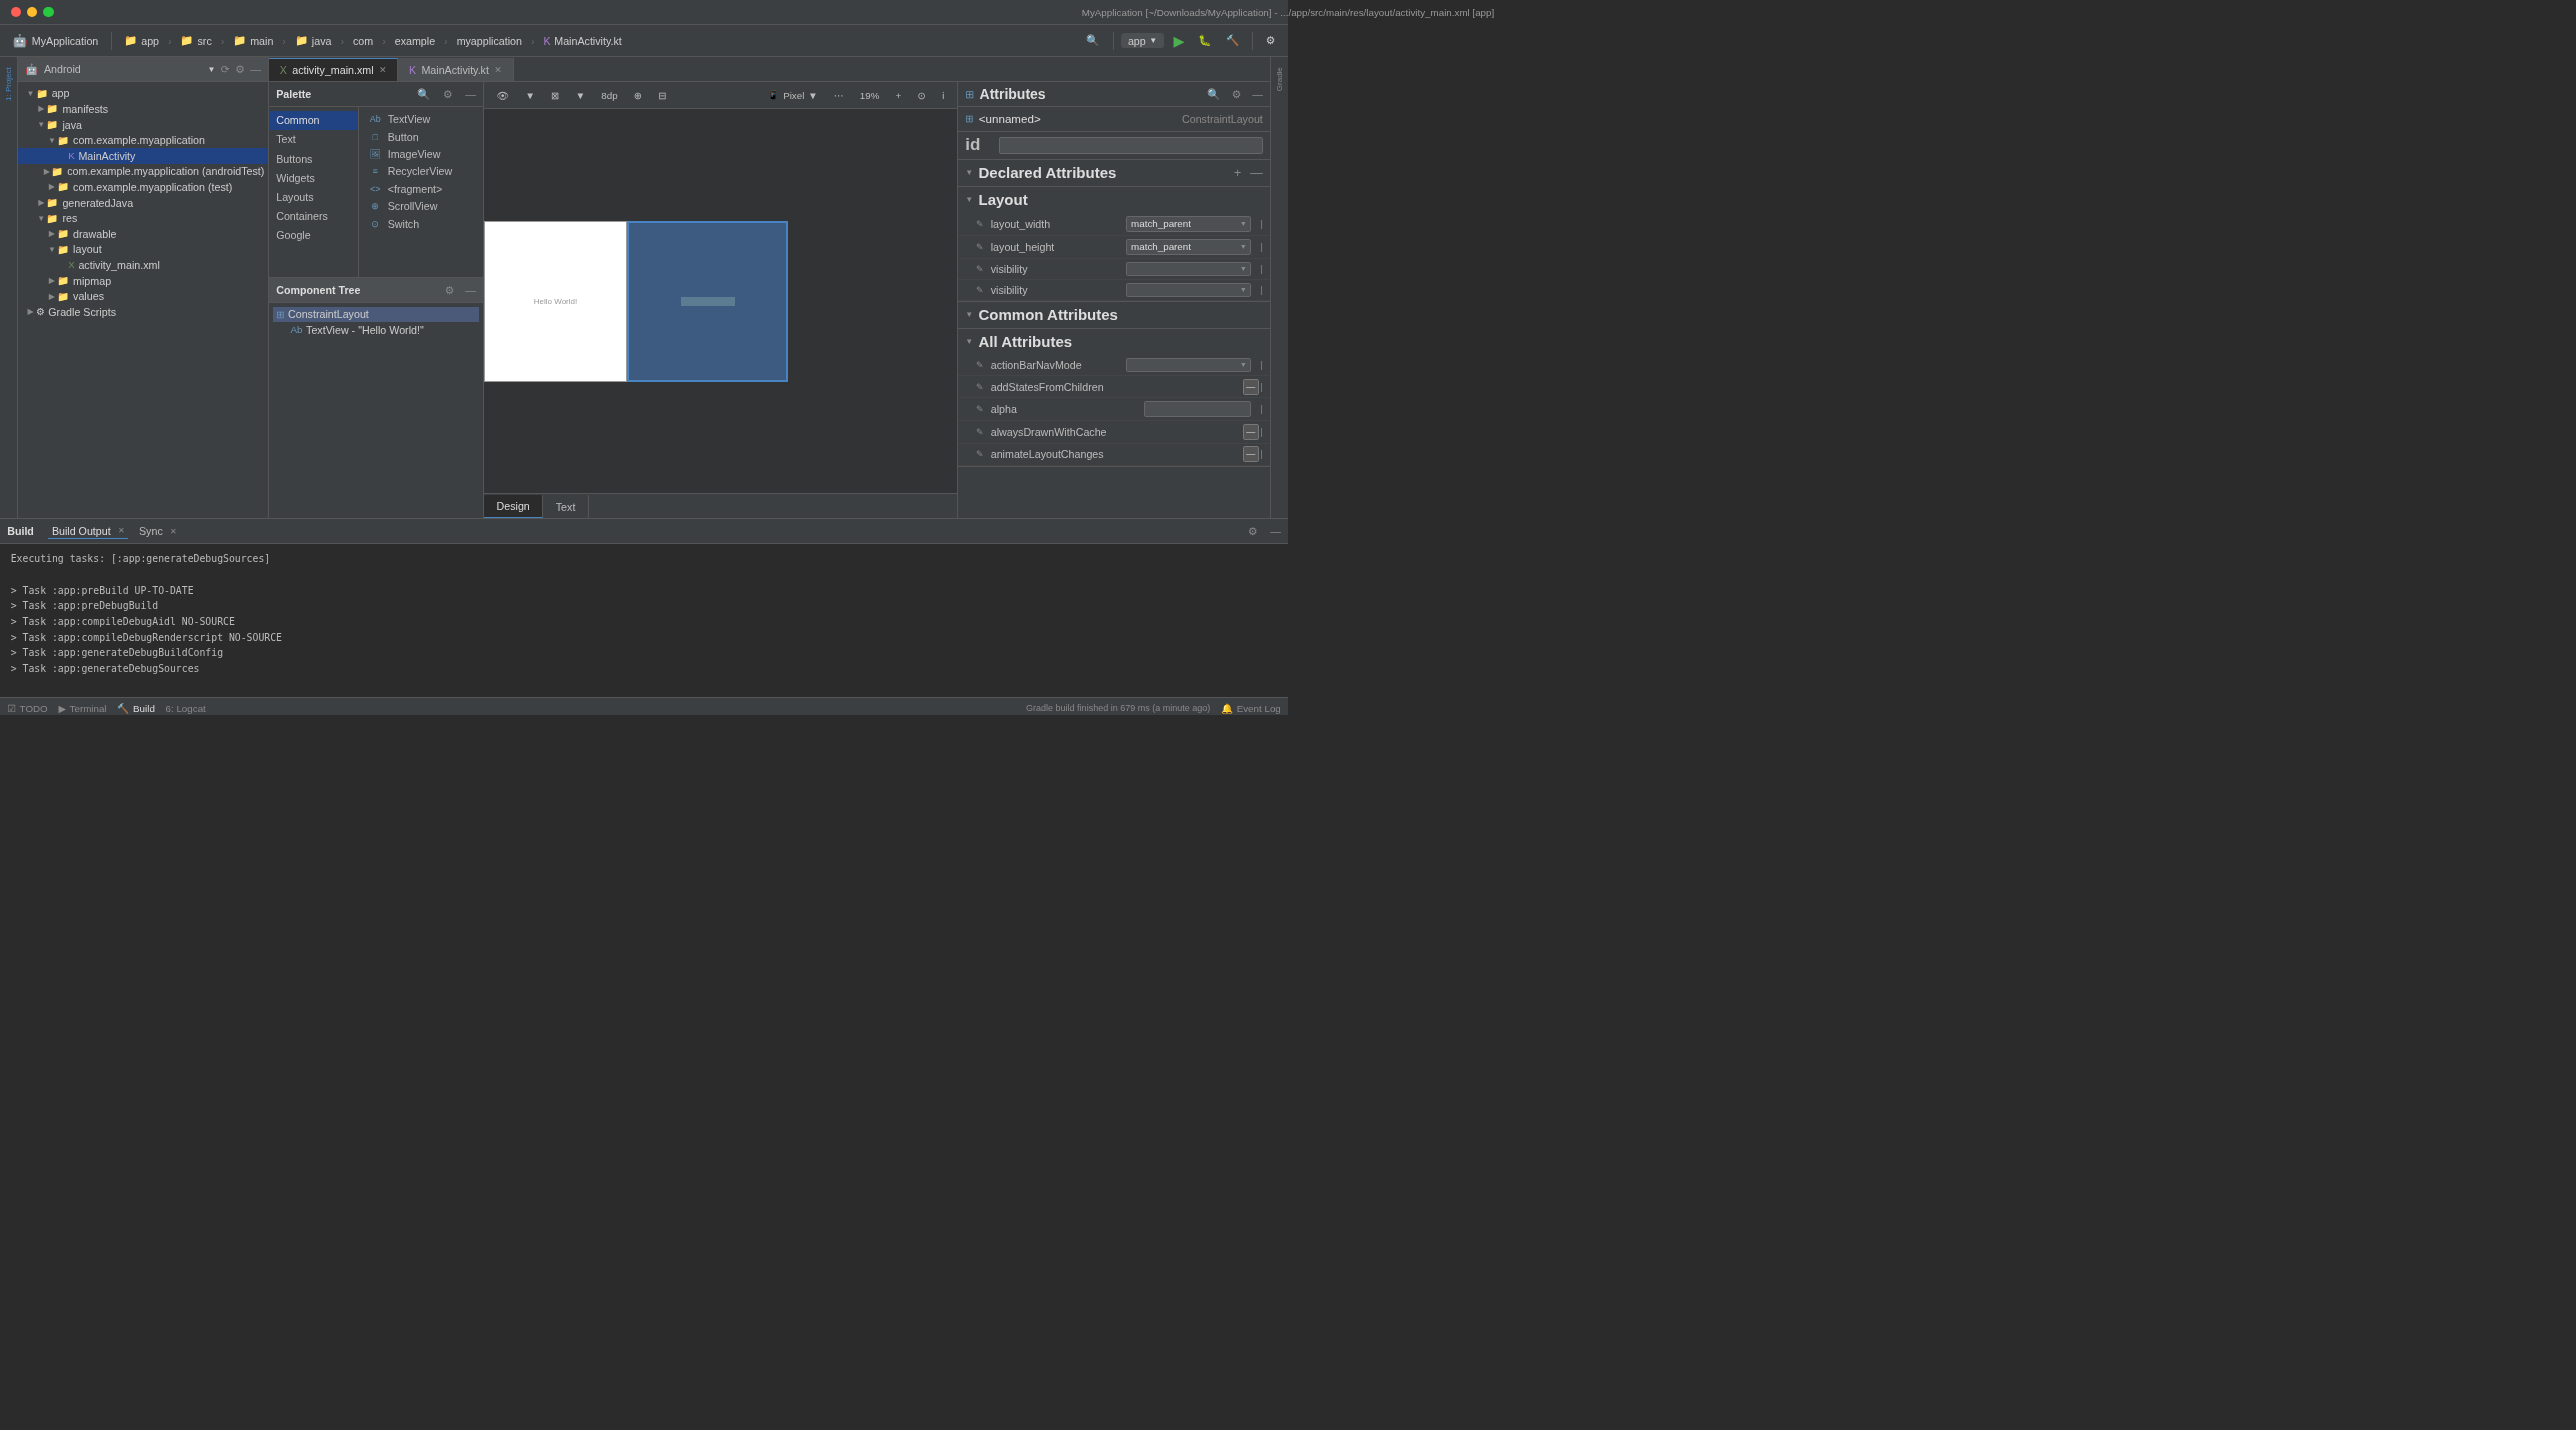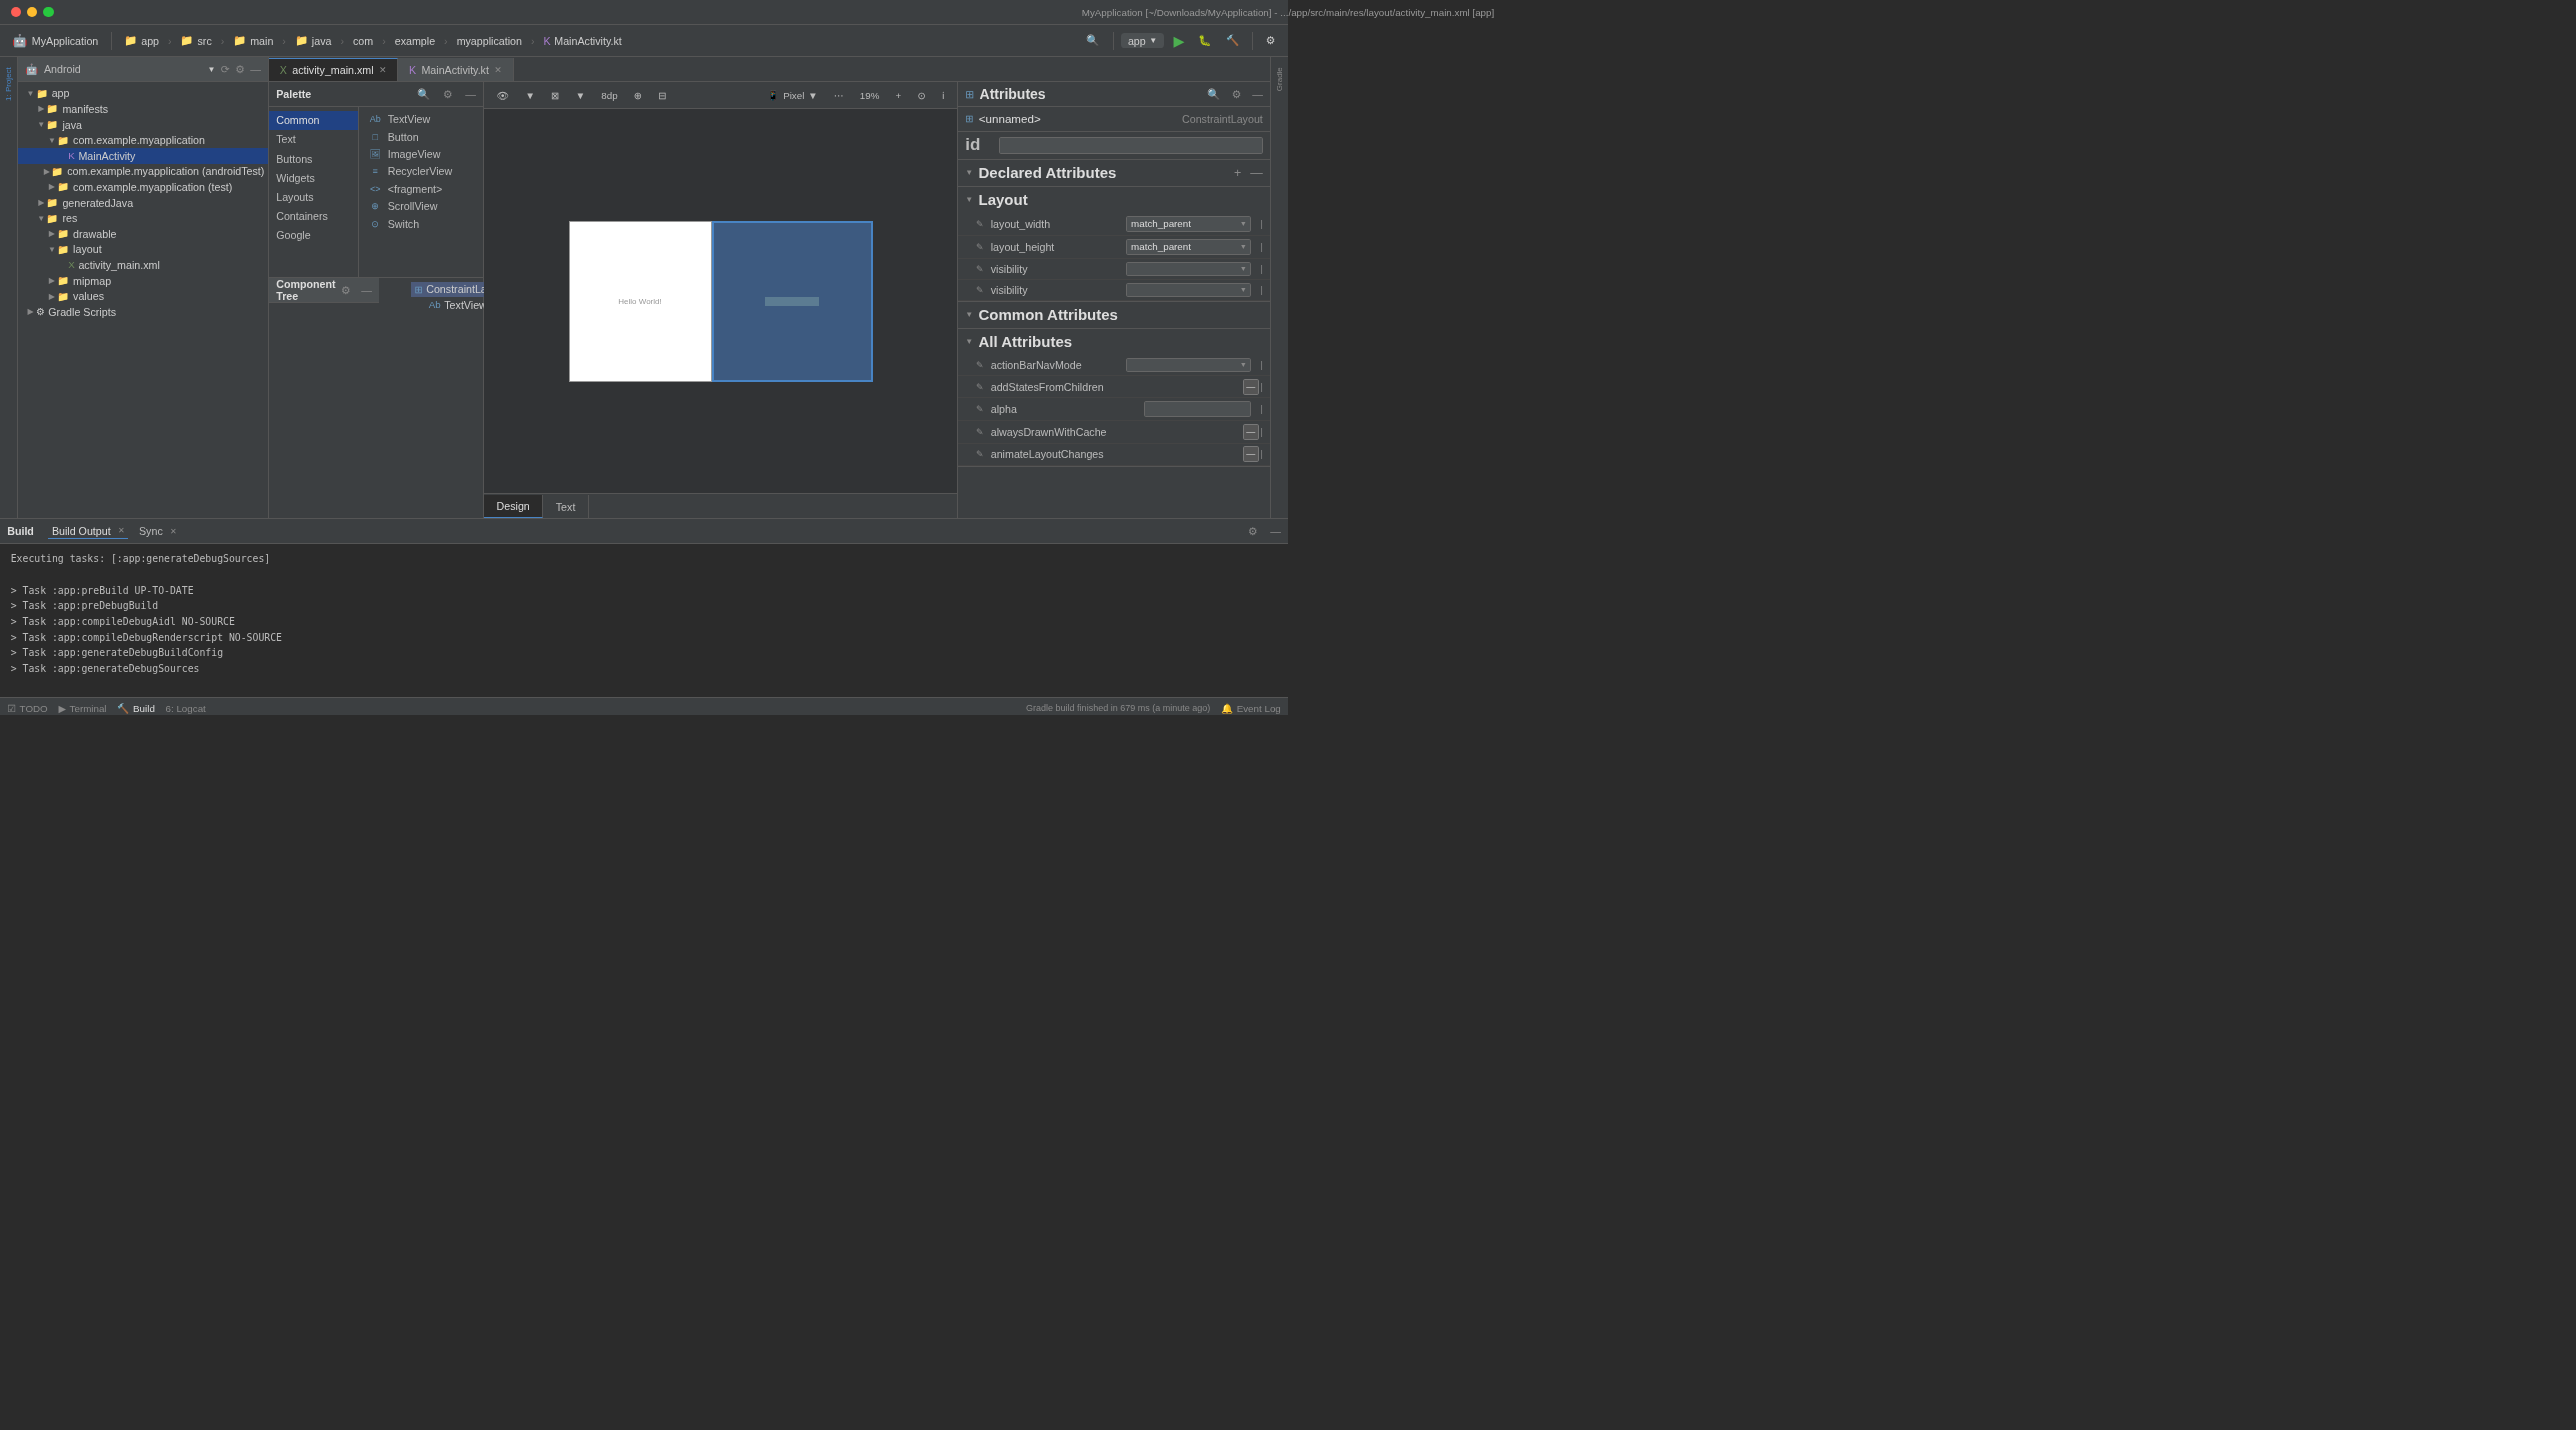--- a/index.html
+++ b/index.html
@@ -268,21 +268,21 @@
       cursor: pointer;
       border-radius: 2.7px;
       display: flex;
       align-items: center;
       gap: 3.6px;
     }
     .design-canvas {
       flex: 1;
       display: flex;
       align-items: center;
-      justify-content: center;
+      justify-content: flex-start;
       background: #313335;
     }
     .phone-preview {
       background: white;
       width: 143px;
       height: 161px;
       border: 1.8px solid #999;
       position: relative;
       display: flex;
       align-items: center;
@@ -795,21 +795,21 @@
               <span class="palette-item-icon">⊕</span>
               <span>ScrollView</span>
             </div>
             <div class="palette-item">
               <span class="palette-item-icon">⊙</span>
               <span>Switch</span>
             </div>
           </div>
         </div>
 
-        <div style="border-top:0.9px solid #555; flex:1; display:flex; flex-direction:row;gap:28px;">
+        <div style="border-top:0.9px solid #555; flex:1; display:flex; flex-direction:column;">
           <div class="panel-header">
             <span style="font-weight:bold; color:#ddd; font-size:10.7px; flex:1;">Component Tree</span>
             <span style="color:#888; cursor:pointer; margin-right:5.4px;">⚙</span>
             <span style="color:#888; cursor:pointer;">—</span>
           </div>
           <div style="padding:3.6px;">
             <div class="tree-item" style="background:#4c5a7a;">
               <span style="color:#6897bb; margin-right:3.6px; font-size:9.8px;">⊞</span>
               <span>ConstraintLayout</span>
             </div>

